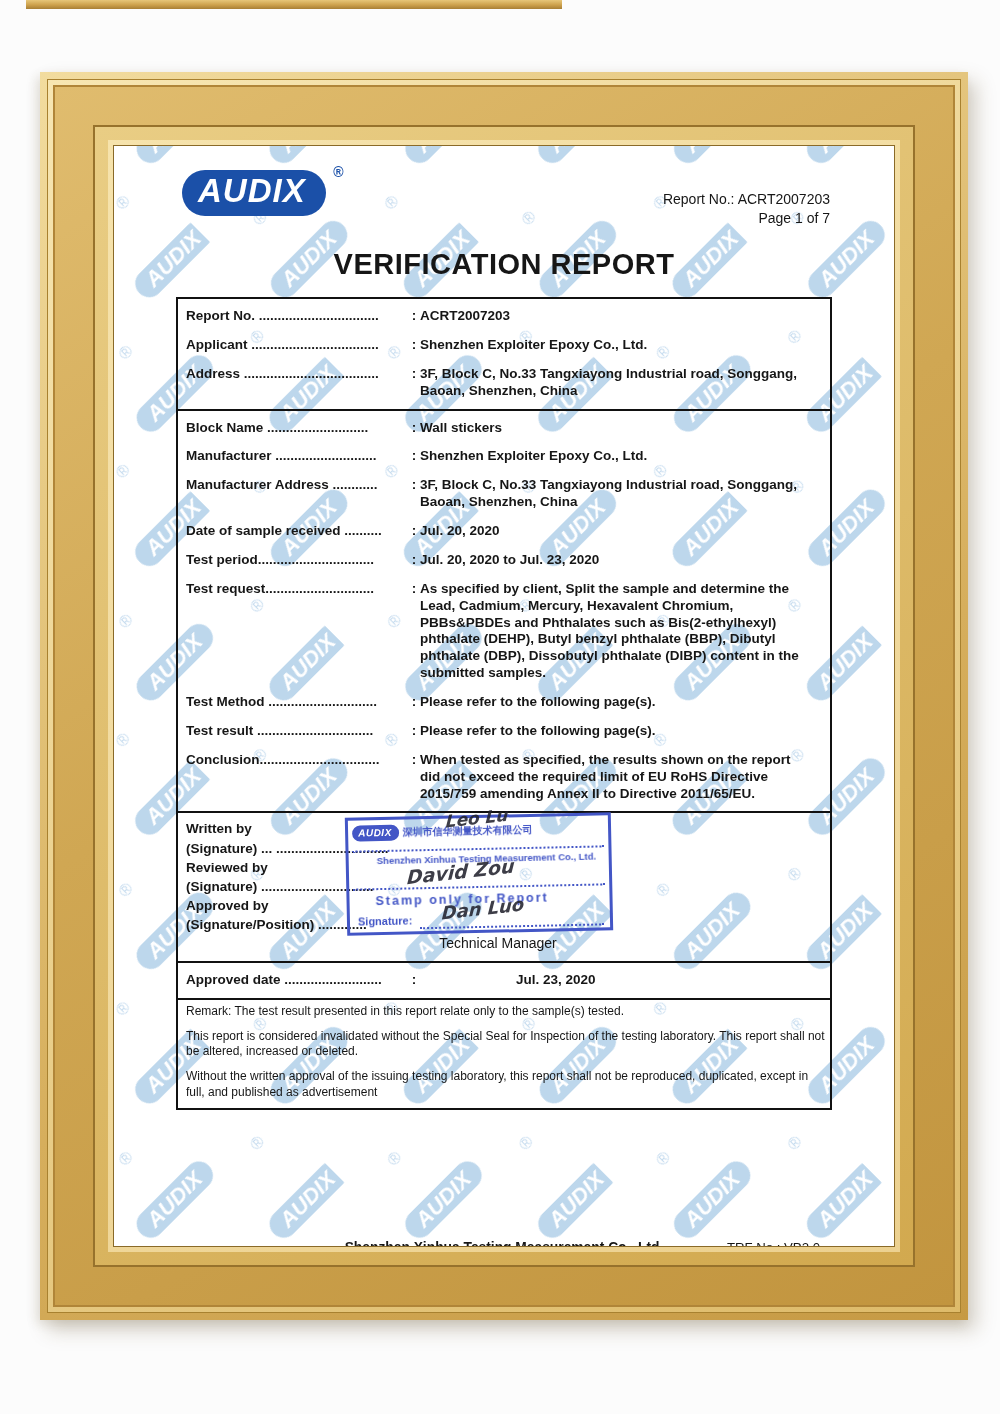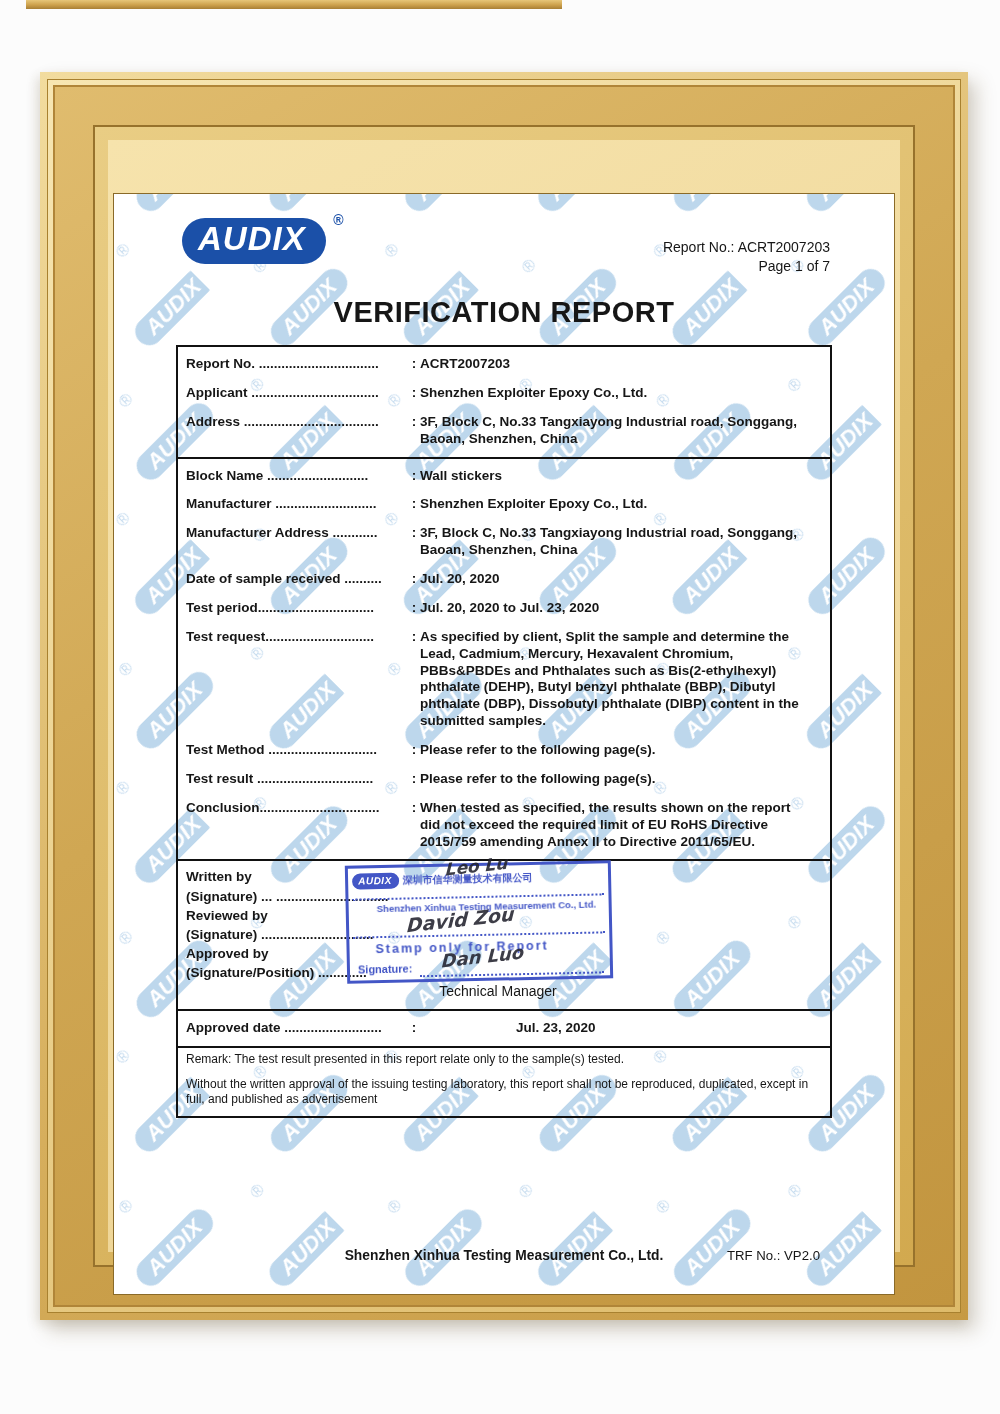--- a/index.html
+++ b/index.html
@@ -24,21 +24,21 @@
     box-shadow: 8px 10px 18px rgba(90,70,30,.25), -4px 4px 10px rgba(90,70,30,.12);
   }
   .f1{ width:100%; height:100%; padding:7px;  background:linear-gradient(150deg,#f2dc9e,#d6ae5c 60%,#c69a44); }
   .f2{ width:100%; height:100%; padding:1px;  background:#a8812f; }
   .f3{ width:100%; height:100%; padding:5px;  background:linear-gradient(150deg,#f7e6b2,#debb6a); }
   .f4{ width:100%; height:100%; padding:2px;  background:#b08538; }
   .f5{ width:100%; height:100%; padding:38px; background:linear-gradient(150deg,#e0bc6e 0%,#d0a753 45%,#c2953f 100%); }
   .f6{ width:100%; height:100%; padding:2px;  background:#97722c; }
   .f7{ width:100%; height:100%; padding:13px; background:linear-gradient(150deg,#e9cd84,#d2a94f); }
   .f8{ width:100%; height:100%; padding:5px;  background:linear-gradient(150deg,#f6e3ac,#ecd190); }
-  .f9{ width:100%; height:100%; padding:1px;  background:#8a6a28;margin-top:48px; }
+  .f9{ width:100%; height:100%; padding:1px;  background:#8a6a28; }
 
   
   .page {
     width:100%; height:100%;
     background:#ffffff;
     position:relative;
     overflow:hidden;
   }
   .wm { position:absolute; inset:0; width:100%; height:100%; }
 
@@ -275,20 +275,21 @@
         <div class="sec">
           <div class="row">
             <span class="lbl">Approved date ..........................</span>
             <span class="colon">:</span>
             <span class="val approved-val">Jul. 23, 2020</span>
           </div>
         </div>
 
         <div class="sec remark">
           <p>Remark:  The test result presented in this report relate only to the sample(s) tested.</p>
+          <p>This report is considered invalidated without the Special Seal for Inspection of the testing laboratory. This report shall not be altered, increased or deleted.</p>
           <p>Without the written approval of the issuing testing laboratory, this report shall not be reproduced, duplicated, except in full, and published as advertisement</p>
         </div>
 
       </div>
 
       <div class="footer">
         <div class="co">Shenzhen Xinhua Testing Measurement Co., Ltd.</div>
 
         <div class="trf">TRF No.: VP2.0</div>
       </div>

